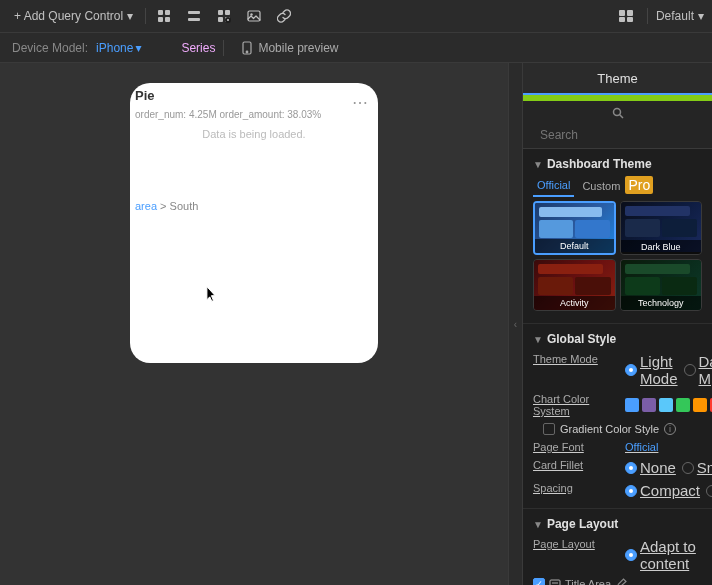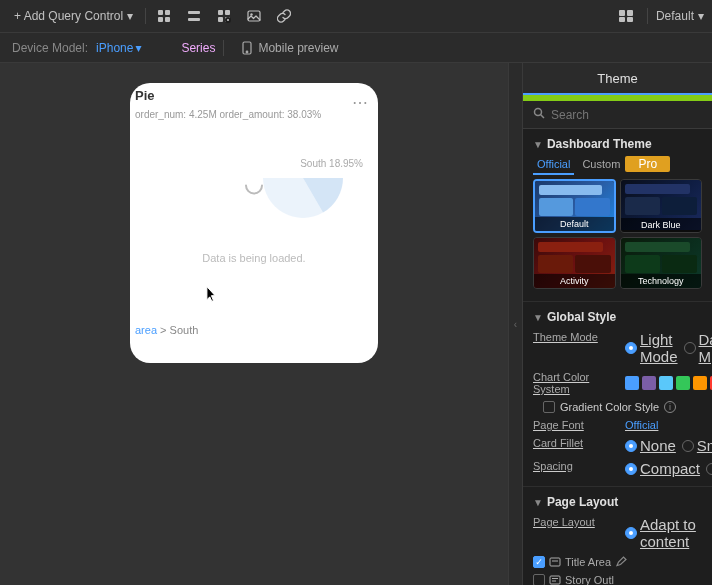--- a/index.html
+++ b/index.html
@@ -247,20 +247,21 @@
       font-size: 13px;
       font-weight: 500;
     }
     .theme-search {
       display: flex;
       align-items: center;
       gap: 6px;
       padding: 6px 10px;
       border-bottom: 1px solid #3a3a3a;
       background: #252525;
+      flex-direction: column;
     }
     .theme-search input {
       background: transparent;
       border: none;
       color: #ccc;
       font-size: 12px;
       outline: none;
       flex: 1;
     }
     .theme-search-icon { color: #888; font-size: 12px; }
@@ -306,22 +307,22 @@
       padding: 2px 4px;
       border-bottom: 2px solid transparent;
     }
     .theme-tab-btn.active {
       color: #4a9eff;
       border-bottom: 2px solid #4a9eff;
     }
     .theme-tab-btn .pro-badge {
       background: #e0a020;
       color: #fff;
-      font-size: 12px;
-      padding: 1px 13px;
+      font-size: 14px;
+      padding: 1px 3px;
       border-radius: 2px;
       margin-left: 2px;
     }
     .theme-thumbnails {
       display: grid;
       grid-template-columns: 1fr 1fr;
       gap: 4px;
       padding: 0 10px 6px;
     }
     .theme-thumb {
@@ -578,34 +579,20 @@
 
 <div class="main-area">
 
   <div class="canvas-area">
 
     <div class="pie-card">
       <div class="pie-card-title">Pie</div>
       <div class="pie-card-subtitle">order_num: 4.25M  order_amount: 38.03%</div>
       <button class="pie-card-more">⋯</button>
 
-      <div class="pie-chart-area">
-
-        <svg width="100" height="100" viewBox="0 0 100 100" style="position:absolute;right:20px;top:0;">
-
-          <path d="M 50 50 L 90 50 A 40 40 0 0 1 70 84.6 Z" fill="#b8d4f0" opacity="0.6"></path>
-          <path d="M 50 50 L 70 84.6 A 40 40 0 0 1 10 50 Z" fill="#cce0f5" opacity="0.4"></path>
-        </svg>
-        <div class="pie-loading-spinner">
-          <svg width="20" height="20" viewBox="0 0 20 20" fill="none" stroke="#bbb" stroke-width="2">
-            <circle cx="10" cy="10" r="8" stroke-dasharray="25 26" stroke-linecap="round"></circle>
-          </svg>
-        </div>
-        <span class="pie-label-right">South 18.95%</span>
-      </div>
 
       <div class="pie-loading-text">Data is being loaded.</div>
 
       <div class="breadcrumb" style="margin-top: 60px;">
         <a href="#">area</a>
         <span> &gt; </span>
         <span>South</span>
       </div>
 
       <svg class="cursor" viewBox="0 0 14 22" fill="none" xmlns="http://www.w3.org/2000/svg" style="position:absolute;bottom:60px;left:75px;">

